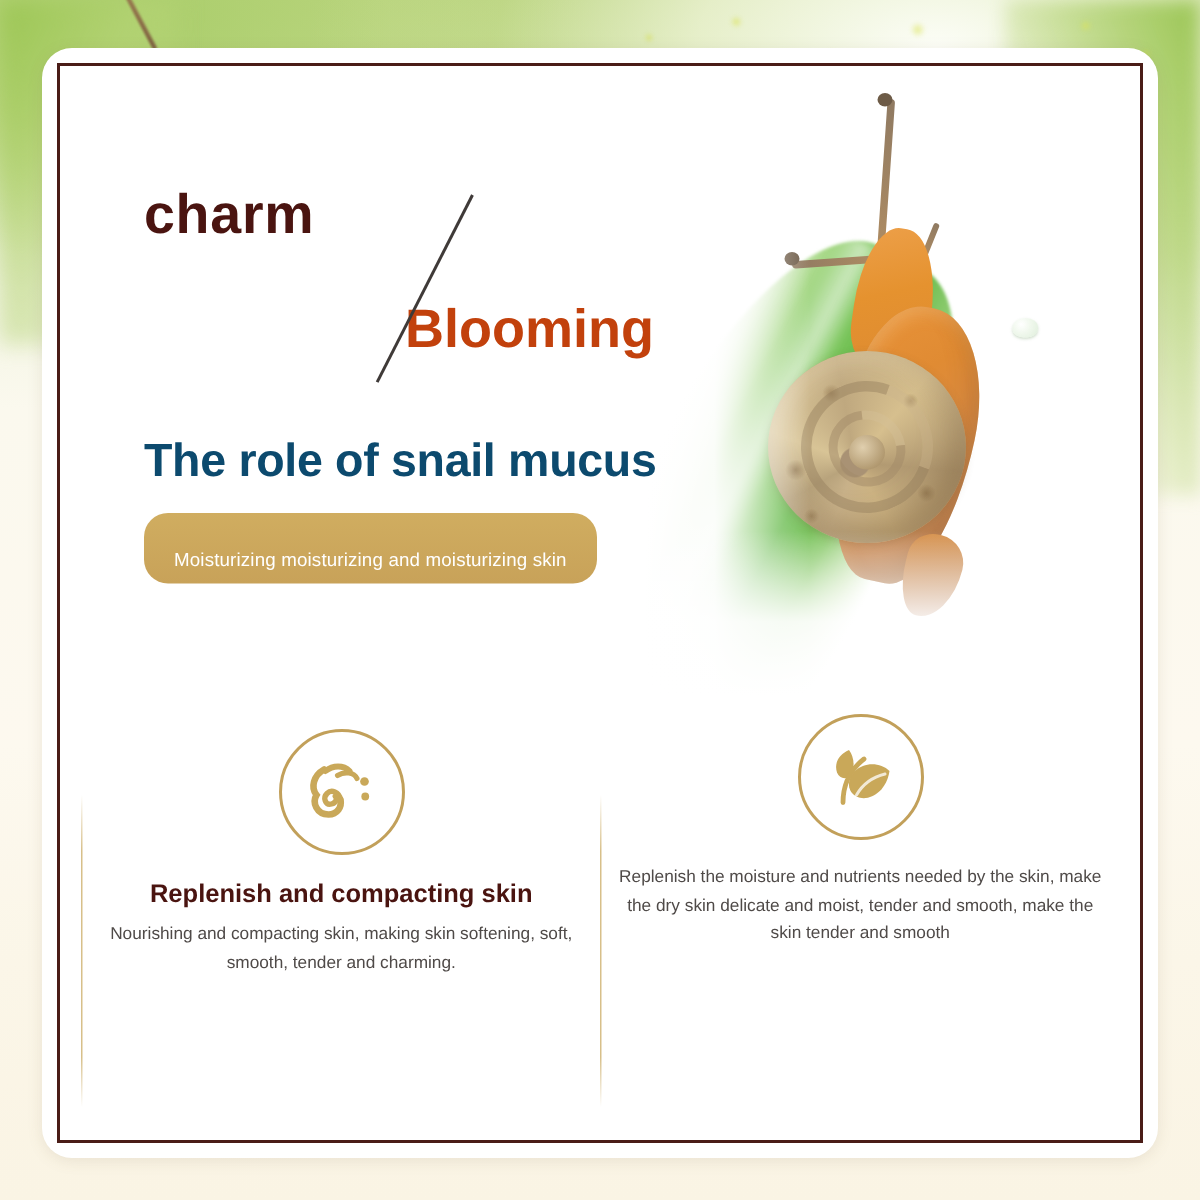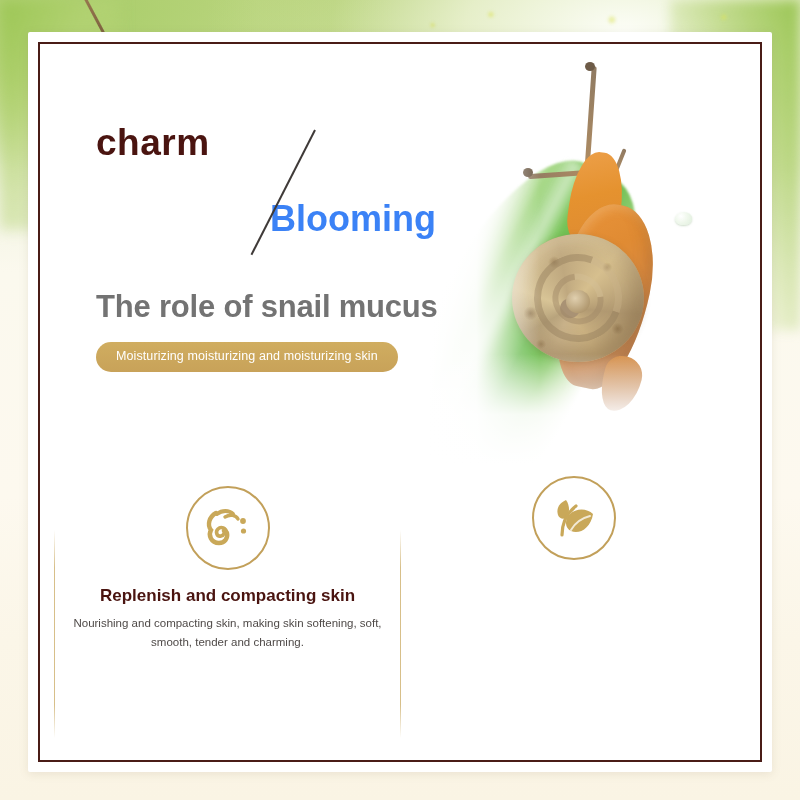--- a/index.html
+++ b/index.html
@@ -85,21 +85,21 @@
     border-radius: 2px;
     filter: blur(0.6px);
   }
 
   
   .card {
     position: absolute;
     left: 28px; top: 32px;
     width: 744px; height: 740px;
     background: #ffffff;
-    border-radius: 2px;
+    border-radius: 20px;
     box-shadow: 0 2px 10px rgba(120,110,80,0.13);
   }
   .frame {
     position: absolute;
     left: 10px; top: 10px; right: 10px; bottom: 10px;
     border: 2px solid #4a1c17;
     background: #ffffff;
     overflow: hidden;
   }
 
@@ -284,40 +284,40 @@
     position: absolute;
     left: 218px; top: 6px;
     width: 2px; height: 140px;
     background: #3f3a38;
     transform: rotate(27deg);
     transform-origin: top center;
   }
   .h-blooming {
     font-size: 36px;
     font-weight: bold;
-    color: #3b82f6;
+    color: #c2410c;
     margin-left: 174px;
     margin-top: 40px;
     line-height: 1;
   }
   .h-role {
     margin-top: 52px;
     font-size: 31px;
     font-weight: bold;
-    color: #737373;
+    color: #0c4a6e;
     letter-spacing: -0.2px;
     white-space: nowrap;
   }
   .pill {
     margin-top: 17px;
     display: inline-block;
     background: linear-gradient(to bottom, #d0ad60, #c8a259);
     color: #ffffff;
     font-size: 12.5px;
-    padding: 7px 20px 9px 20px;
+    padding: 24px 20px 9px 20px;
     border-radius: 16px;
     letter-spacing: 0.1px;
   }
 
   
   .features {
     position: absolute;
     left: 14px; right: 14px; top: 452px;
     display: flex;
     align-items: flex-start;
@@ -431,17 +431,18 @@
 
       <div class="feature f3">
         <div class="icon-circle">
           <svg width="50" height="46" viewBox="0 0 50 46" aria-hidden="true">
             <path d="M17 5 C10 8 7 14 9 20 C11 25 17 25 19 20 C21 15 20 9 17 5 Z" fill="#c9a859"></path>
             <path d="M44 19 C38 13 27 13 21 19 C15 25 16 33 22 36 C30 40 42 33 44 19 Z" fill="#c9a859"></path>
             <path d="M13 40 C13 28 18 18 27 11" fill="none" stroke="#c9a859" stroke-width="3.2" stroke-linecap="round"></path>
             <path d="M41 21 C33 23 26 28 22 35" fill="none" stroke="#ffffff" stroke-width="2" stroke-linecap="round" opacity="0.75"></path>
           </svg>
         </div>
+        <div class="feature-body">Replenish the moisture and nutrients needed by the skin, make the dry skin delicate and moist, tender and smooth, make the skin tender and smooth</div>
       </div>
 
     </div>
   </div>
 </div>
 
 </body></html>

